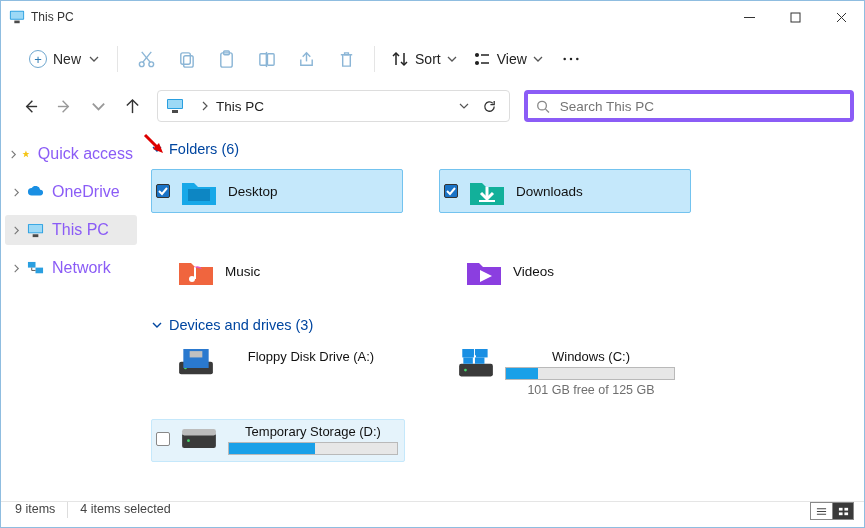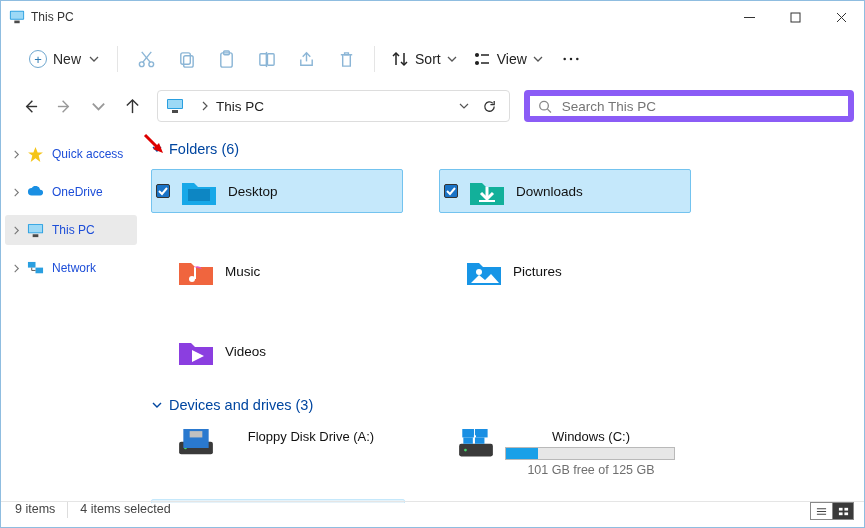--- a/index.html
+++ b/index.html
@@ -32,27 +32,27 @@
   .navbtn { width: 30px; height: 36px; display:flex; align-items:center; justify-content:center; }
   .navbtn svg { width: 17px; height: 17px; stroke:#333; fill:none; stroke-width:1.5; }
   .navbtn.dis svg { stroke:#999; }
   .addressbar { flex: 1; display:flex; align-items:center; height: 32px; border:1px solid #ddd; border-radius:4px; margin: 0 10px 0 6px; padding: 0 6px 0 8px; font-size: 13.5px; color:#222; }
   .addressbar .monicon { width:18px; height:18px; margin-right:8px; }
   .addressbar .addrtext { flex: 0 0 auto; }
   .addressbar .addrchev { width:10px; height:10px; margin-left:8px; }
   .addressbar .addrspace { flex: 1; }
   .addressbar .addrrefresh { width: 28px; display:flex; align-items:center; justify-content:center; }
   .addressbar .addrdd { width: 22px; display:flex; align-items:center; justify-content:center; }
-  .searchbar { width: 330px; height: 32px; border:6px solid #8b5cf6; border-radius:4px; display:flex; align-items:center; padding:0 8px; color:#888; font-size:13.5px; }
+  .searchbar { width: 330px; height: 32px; border:4px solid #8b5cf6; border-radius:4px; display:flex; align-items:center; padding:0 8px; color:#888; font-size:13.5px; }
   .searchbar svg { width:15px; height:15px; stroke:#888; fill:none; stroke-width:1.5; margin-right:10px; }
   .searchbar input { border:none; outline:none; font-size:13.5px; color:#222; width:100%; background:transparent; }
 
   
   .split { display:flex; height: calc(528px - 32px - 52px - 48px - 26px); }
-  .sidebar { width: 140px; padding: 6px 4px 0 4px; font-size: 12px; color:#1d4ed8; }
+  .sidebar { width: 140px; padding: 6px 4px 0 4px; font-size: 16px; color:#8b5cf6; }
   .navitem { display:flex; align-items:center; height:30px; border-radius:3px; padding:0 4px 0 4px; gap:4px; }
   .navitem.sel { background:#eaeaea; }
   .navitem .expand { width:14px; height:14px; display:flex; align-items:center; justify-content:center; }
   .navitem .nicon { width:17px; height:17px; margin-right:4px; display:flex; align-items:center; justify-content:center; }
   .navitem span.label { white-space:nowrap; }
   .navspace { height: 8px; }
 
   .content { flex:1; padding: 0 14px 0 10px; overflow:auto; position: relative; text-align: center;}
 
   .grouphdr { display:flex; align-items:center; color:#0046a0; font-size:14.5px; height:32px; gap:6px; }
@@ -387,30 +387,20 @@
             <svg viewBox="0 0 38 32">
               <path d="M2 8 h12 l4 4 h18 v18 h-34 z" fill="#f0653e"></path>
               <circle cx="15" cy="24" r="3" fill="#fff"></circle>
               <rect x="17" y="12" width="2" height="12" fill="#fff"></rect>
               <path d="M17 12 q6 -2 8 2" fill="#e154c8"></path>
             </svg>
           </span>
         <span class="flabel">Music</span>
       </div>
 
-      <div class="folderitem">
-        <span class="ficon" style="margin-left:22px;">
-            <svg viewBox="0 0 38 32">
-              <path d="M2 8 h12 l4 4 h18 v18 h-34 z" fill="#1795e6"></path>
-              <circle cx="14" cy="17" r="3" fill="#fff"></circle>
-              <path d="M6 28 l8 -8 l6 5 l6 -6 l8 9 z" fill="#fff"></path>
-            </svg>
-          </span>
-        <span class="flabel">Pictures</span>
-      </div>
 
       <div class="folderitem">
         <span class="ficon" style="margin-left:22px;">
             <svg viewBox="0 0 38 32">
               <path d="M2 8 h12 l4 4 h18 v18 h-34 z" fill="#8b3ee0"></path>
               <polygon points="15,15 27,21 15,27" fill="#fff"></polygon>
             </svg>
           </span>
         <span class="flabel">Videos</span>
       </div>
@@ -468,20 +458,21 @@
       <div class="driveitem hov">
         <span class="cb"></span>
         <span class="dicon">
           <svg viewBox="0 0 36 22">
               <rect x="2" y="6" width="32" height="14" rx="2" fill="#3a3a3a"></rect>
               <circle cx="8" cy="13" r="1.3" fill="#47d66a"></circle>
               <rect x="2" y="2" width="32" height="6" rx="2" fill="#bcbcbc"></rect>
             </svg>
         </span>
         <div class="dinfo">
+          <span>Temporary Storage (D:)</span>
           <div class="dbar">
               <div class="dfill" style="width:51%"></div>
             </div>
 
         </div>
       </div>
     </div>
   </div>
 </div>
 

